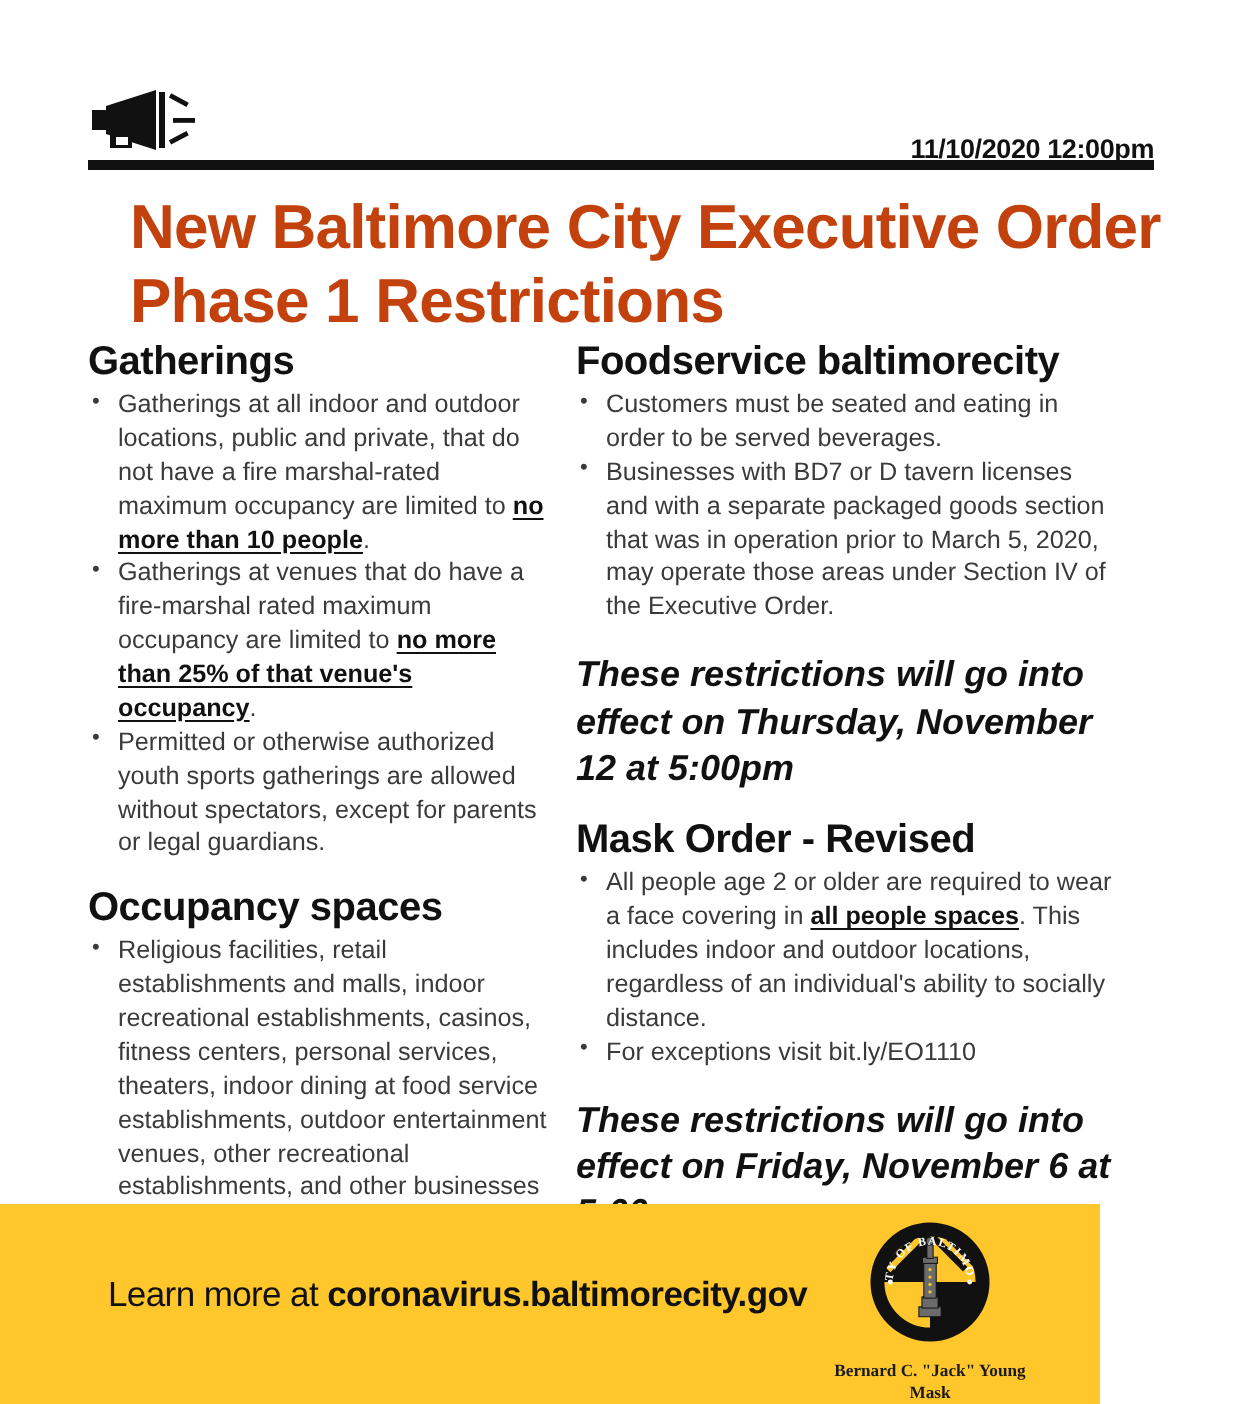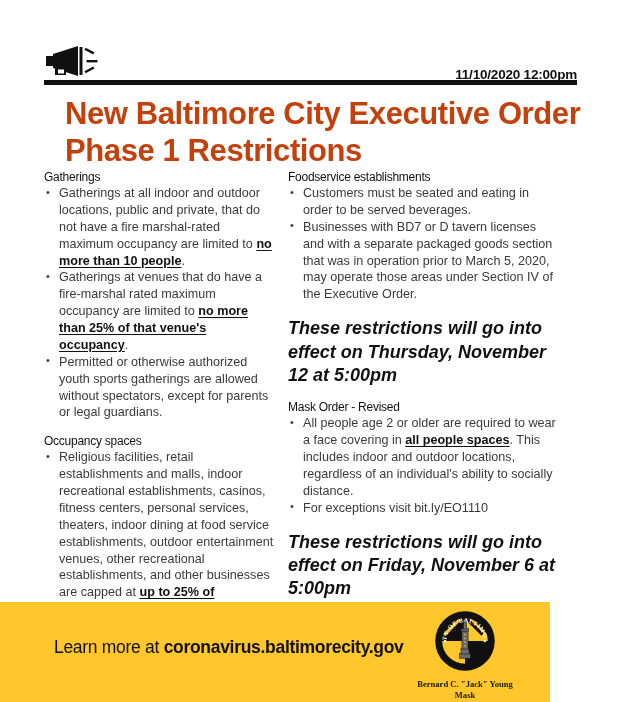--- a/index.html
+++ b/index.html
@@ -71,22 +71,22 @@
     top: 170px;
     width: 621px;
     display: flex;
     align-items: flex-start;
   }
 
   .col-left  { width: 282px; padding-left: 44px; padding-right: 8px; }
   .col-right { width: 300px; padding-left: 6px;  padding-right: 22px; }
 
   .section-heading {
-    font-size: 12px;
-    font-weight: normal;
+    font-size: 20px;
+    font-weight: bold;
     color: #111111;
     letter-spacing: -0.25px;
     margin-bottom: 1px;
   }
 
   .section-heading.spaced { margin-top: 13px; }
 
   ul.bullets { list-style: none; }
 
   ul.bullets li {
@@ -210,21 +210,21 @@
           <li>Permitted or otherwise authorized youth sports gatherings are allowed without spectators, except for parents or legal guardians.</li>
         </ul>
 
       <div class="section-heading spaced">Occupancy spaces</div>
       <ul class="bullets">
           <li>Religious facilities, retail establishments and malls, indoor recreational establishments, casinos, fitness centers, personal services, theaters, indoor dining at food service establishments, outdoor entertainment venues, other recreational establishments, and other businesses are capped at <span class="emph">up to 25% of maximum occupancy</span>.</li>
         </ul>
     </div>
 
     <div class="col-right">
-      <div class="section-heading">Foodservice establishments</div>
+      <div class="section-heading">Foodservice baltimorecity</div>
       <ul class="bullets">
           <li>Customers must be seated and eating in order to be served beverages.</li>
           <li>Businesses with BD7 or D tavern licenses and with a separate packaged goods section that was in operation prior to March 5, 2020, may operate those areas under Section IV of the Executive Order.</li>
         </ul>
       <div class="effective">These restrictions will go into effect on Thursday, November 12 at 5:00pm</div>
 
       <div class="section-heading spaced">Mask Order - Revised</div>
       <ul class="bullets">
           <li>All people age 2 or older are required to wear a face covering in <span class="emph">all people spaces</span>. This includes indoor and outdoor locations, regardless of an individual's ability to socially distance.</li>
           <li>For exceptions visit bit.ly/EO1110</li>

